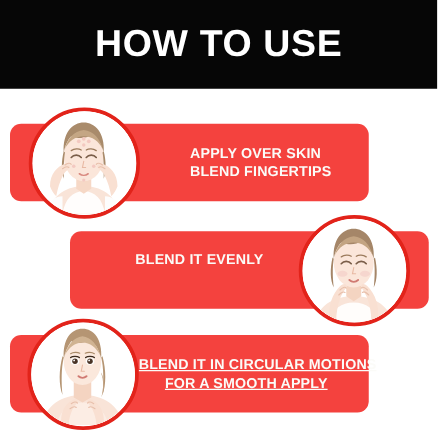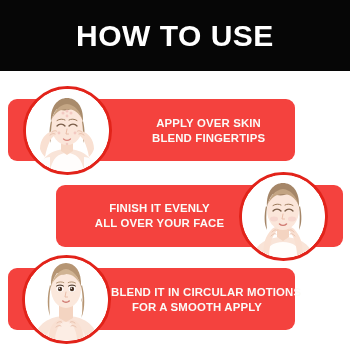--- a/index.html
+++ b/index.html
@@ -81,31 +81,31 @@
   .circle-inner svg { display: block; }
 
   
   .z-bar { z-index: 1; }
   .z-circle { z-index: 3; }
   .z-text { z-index: 2; }
 
   
   .s1-bar   { left: 8px;   top: 99px;  width: 287px; height: 62px; }
   .s1-circle{ left: 23px;  top: 86px;  width: 89px;  height: 89px; }
-  .s1-text  { left: 152px; top: 116px; text-align: center; }
+  .s1-text  { left: 152px; top: 116px; text-align: left; }
 
   
   .s2-bar   { left: 56px;  top: 185px; width: 287px; height: 62px; }
   .s2-circle{ left: 239px; top: 172px; width: 89px;  height: 89px; }
   .s2-text  { left: 93px;  top: 201px; width: 133px; text-align: center; }
 
   
   .s3-bar   { left: 8px;   top: 268px; width: 287px; height: 62px; }
   .s3-circle{ left: 22px;  top: 255px; width: 89px;  height: 89px; }
-  .s3-text  { left: 111px; top: 285px; width: 172px; text-align: center; }
+  .s3-text  { left: 111px; top: 285px; width: 172px; text-align: center; text-decoration: underline; }
 </style>
 </head>
 <body>
 
 <div class="infographic">
 
   <div class="header-banner">
     <div class="header-title">HOW TO USE</div>
   </div>
 
@@ -160,22 +160,21 @@
         <path d="M68 60 C68 50 62 44 56 42 C53 41 51 43 52 45 C54 47 57 49 58 52 C60 56 62 62 63 68 C65 66 67 63 68 60 Z" fill="#F9E0D2"></path>
         <path d="M56 43 C54 41.5 52 41 51 42.5" stroke="#E8C0AC" stroke-width="0.9" fill="none" stroke-linecap="round"></path>
         <path d="M58 46 C56 44.5 54 44 53 45" stroke="#E8C0AC" stroke-width="0.9" fill="none" stroke-linecap="round"></path>
       </svg>
     </div>
   </div>
 
   <div class="step-bar s2-bar z-bar"></div>
 
   <div class="step-text s2-text z-text">
-    <span class="line">FINISH IT EVENLY</span>
-    <span class="line">ALL OVER YOUR FACE</span>
+    <span class="line">BLEND IT EVENLY</span>
   </div>
 
   <div class="circle-badge s2-circle z-circle">
     <div class="circle-inner">
       <svg width="82" height="82" viewBox="0 0 82 82">
         <rect x="0" y="0" width="82" height="82" fill="#ffffff"></rect>
 
         <path d="M10 82 C14 68 26 62 41 62 C56 62 68 68 72 82 Z" fill="#F9E4D8"></path>
         <path d="M22 82 C24 72 31 67 41 67 C51 67 58 72 60 82 Z" fill="#ffffff" opacity="0.9"></path>
 

